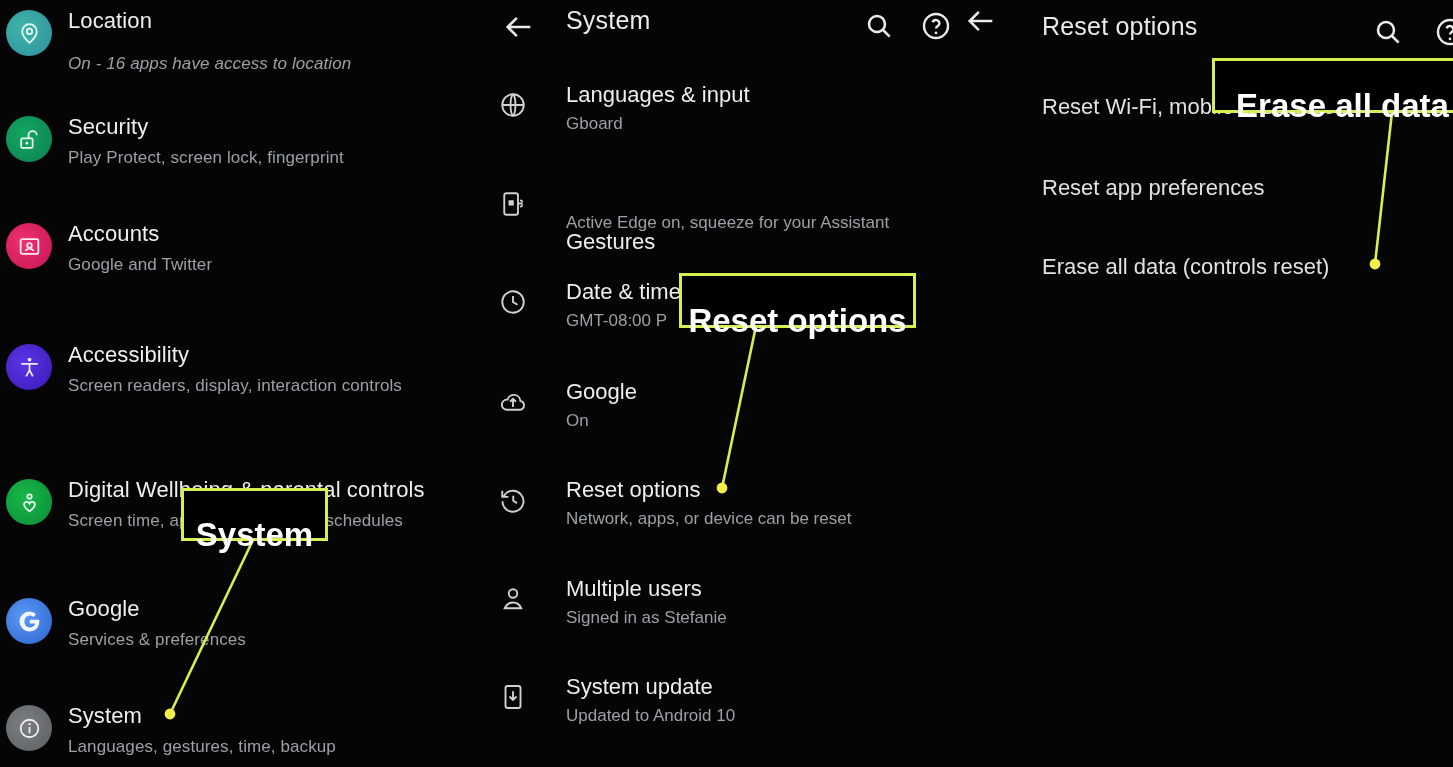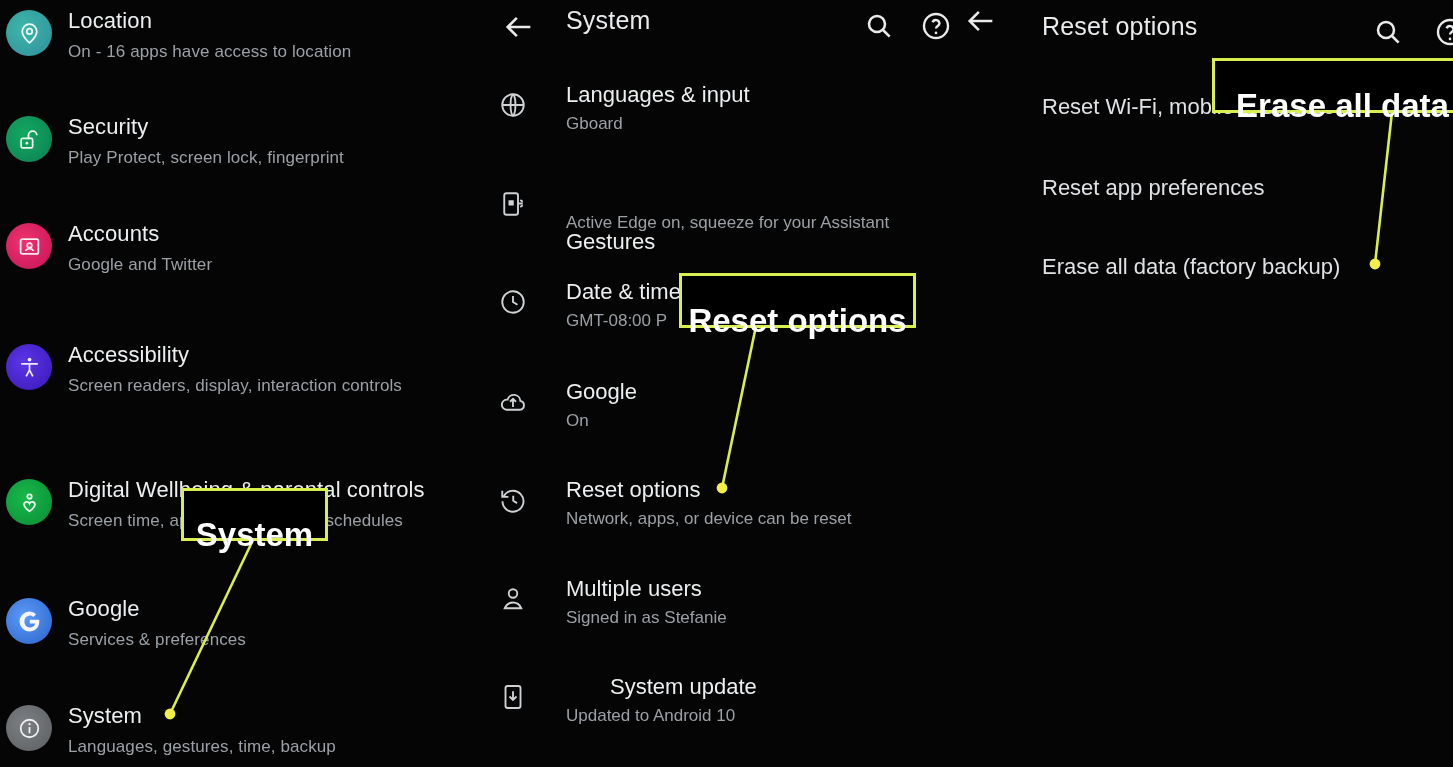--- a/index.html
+++ b/index.html
@@ -72,21 +72,21 @@
   <div class="panel" id="panel-left">
 
     <div class="l-row" style="top:0px;">
       <div class="l-ico" style="top:10px;background:radial-gradient(circle at 40% 40%,#3eb6a8,#2f8f9e);">
         <svg viewBox="0 0 24 24" fill="none" stroke="#eafaf7" stroke-width="1.7">
             <path d="M12 21s7-6.3 7-11a7 7 0 1 0-14 0c0 4.7 7 11 7 11z"></path>
             <circle cx="12" cy="10" r="2.6"></circle>
           </svg>
       </div>
       <div class="l-title" style="top:8px;">Location</div>
-      <div class="l-sub" style="top:40px;">On - 16 apps have access to location</div>
+      <div class="l-sub" style="top:52px;font-style:italic;">On - 16 apps have access to location</div>
     </div>
 
     <div class="l-row" style="top:106px;">
       <div class="l-ico" style="top:10px;background:radial-gradient(circle at 40% 40%,#14a861,#0c7f52);">
         <svg viewBox="0 0 24 24" fill="none" stroke="#e9fbf1" stroke-width="1.7">
             <rect x="4" y="11" width="11" height="9" rx="1.4"></rect>
             <path d="M11 11V8a4 4 0 0 1 8 0"></path>
             <circle cx="9.5" cy="15.5" r="1.3" fill="#e9fbf1" stroke="none"></circle>
           </svg>
       </div>
@@ -242,21 +242,21 @@
       <div class="m-sub" style="top:36px;">Signed in as Stefanie</div>
     </div>
 
     <div class="m-row" style="top:670px;">
       <div class="m-ico" style="top:12px;">
         <svg viewBox="0 0 24 24" fill="none" stroke="#cfd2d5" stroke-width="1.5">
             <rect x="6" y="3.2" width="12" height="17.6" rx="1.8"></rect>
             <path d="M12 7.4v7M9.2 11.6 12 14.4l2.8-2.8"></path>
           </svg>
       </div>
-      <div class="m-title" style="top:4px;margin-left:44px;">System update</div>
+      <div class="m-title" style="top:4px;">System update</div>
       <div class="m-sub" style="top:36px;">Updated to Android 10</div>
     </div>
   </div>
 
   <div class="panel" id="panel-right">
     <div class="appbar">
       <div class="back" style="left:14px;top:4px;">
         <svg viewBox="0 0 24 24" fill="none" stroke="#e9eaec" stroke-width="1.8">
             <path d="M20 12H4.6M10.5 5.5 4 12l6.5 6.5"></path>
           </svg>
@@ -277,21 +277,21 @@
       </div>
     </div>
 
     <div class="m-row" style="top:94px;">
       <div class="r-title">Reset Wi-Fi, mobile &amp; Bluetooth</div>
     </div>
     <div class="m-row" style="top:175px;">
       <div class="r-title">Reset app preferences</div>
     </div>
     <div class="m-row" style="top:254px;">
-      <div class="r-title">Erase all data (factory backup)</div>
+      <div class="r-title">Erase all data (controls reset)</div>
     </div>
   </div>
 
   <svg id="leaders" viewBox="0 0 1453 767">
 
     <line x1="253" y1="540" x2="170" y2="714" stroke="#d9ee4f" stroke-width="2.6"></line>
     <circle cx="170" cy="714" r="5.4" fill="#f2ef4a"></circle>
 
     <line x1="756" y1="326" x2="722" y2="488" stroke="#d9ee4f" stroke-width="2.6"></line>
     <circle cx="722" cy="488" r="5.4" fill="#f2ef4a"></circle>

